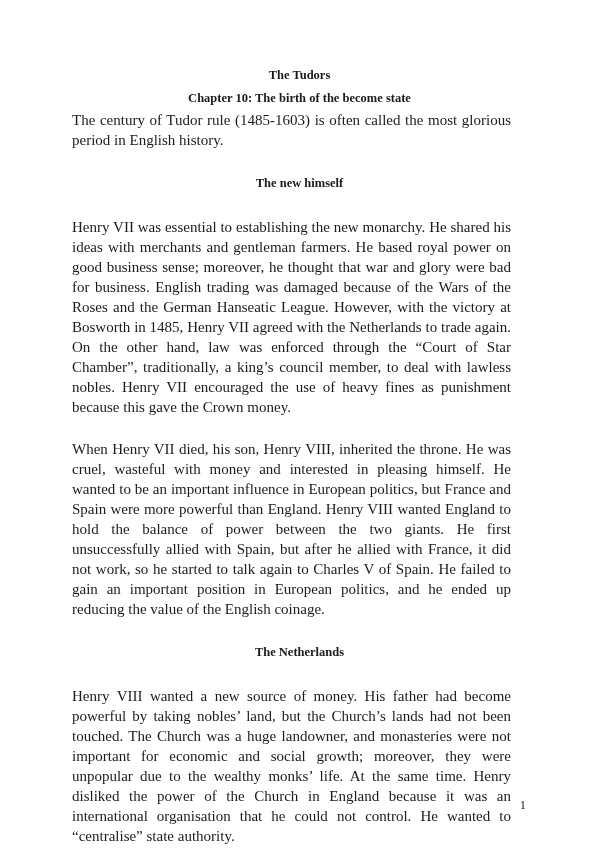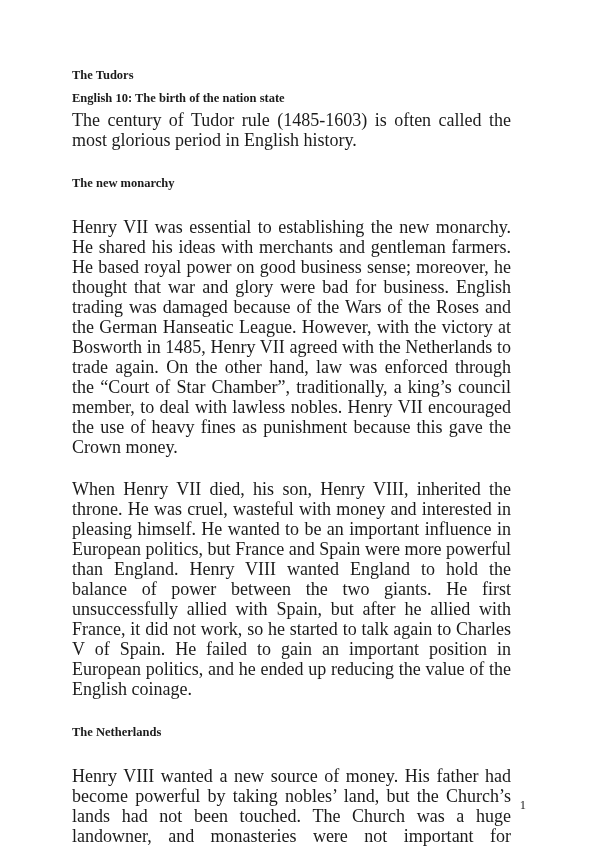--- a/index.html
+++ b/index.html
@@ -16,27 +16,27 @@
       padding: 64px 73px 40px 72px;
       font-family: "Liberation Serif", "DejaVu Serif", serif;
       color: #1b1b1b;
       overflow: hidden;
     }
     .heading {
       font-size: 12.5px;
       font-weight: bold;
       line-height: 23px;
       margin: 0;
-      text-align: left;
+      text-align: center;
     }
     .heading.gap-after {
       margin: 0 0 22px 0;
     }
     .para {
-      font-size: 18px;
+      font-size: 15px;
       line-height: 20px;
       margin: 0 16px 22px 0;
       text-align: justify;
       font-family: Liberation Serif, serif;
     }
     .page-number {
       position: absolute;
       right: 74px;
       bottom: 36px;
       font-size: 12.5px;
@@ -44,26 +44,26 @@
       color: #1b1b1b;
     }
   </style>
 </head>
 <body>
 
 <div class="page">
 
   <div class="heading">The Tudors</div>
 
-  <div class="heading">English 10: The birth of the nation state</div>
+  <div class="heading">Chapter 10: The birth of the become state</div>
 
 
   <p class="para">The century of Tudor rule (1485-1603) is often called the most glorious period in English history.</p>
 
-  <div class="heading gap-after">The new monarchy</div>
+  <div class="heading gap-after">The new himself</div>
 
   <p class="para">Henry VII was essential to establishing the new monarchy. He shared his ideas with merchants and gentleman farmers. He based royal power on good business sense; moreover, he thought that war and glory were bad for business. English trading was damaged because of the Wars of the Roses and the German Hanseatic League. However, with the victory at Bosworth in 1485, Henry VII agreed with the Netherlands to trade again. On the other hand, law was enforced through the “Court of Star Chamber”, traditionally, a king’s council member, to deal with lawless nobles. Henry VII encouraged the use of heavy fines as punishment because this gave the Crown money.</p>
 
   <p class="para">When Henry VII died, his son, Henry VIII, inherited the throne. He was cruel, wasteful with money and interested in pleasing himself. He wanted to be an important influence in European politics, but France and Spain were more powerful than England. Henry VIII wanted England to hold the balance of power between the two giants. He first unsuccessfully allied with Spain, but after he allied with France, it did not work, so he started to talk again to Charles V of Spain. He failed to gain an important position in European politics, and he ended up reducing the value of the English coinage.</p>
 
   <div class="heading gap-after">The Netherlands</div>
 
   <p class="para">Henry VIII wanted a new source of money. His father had become powerful by taking nobles’ land, but the Church’s lands had not been touched. The Church was a huge landowner, and monasteries were not important for economic and social growth; moreover, they were unpopular due to the wealthy monks’ life. At the same time. Henry disliked the power of the Church in England because it was an international organisation that he could not control. He wanted to “centralise” state authority.</p>
 
   <div class="page-number">1</div>

